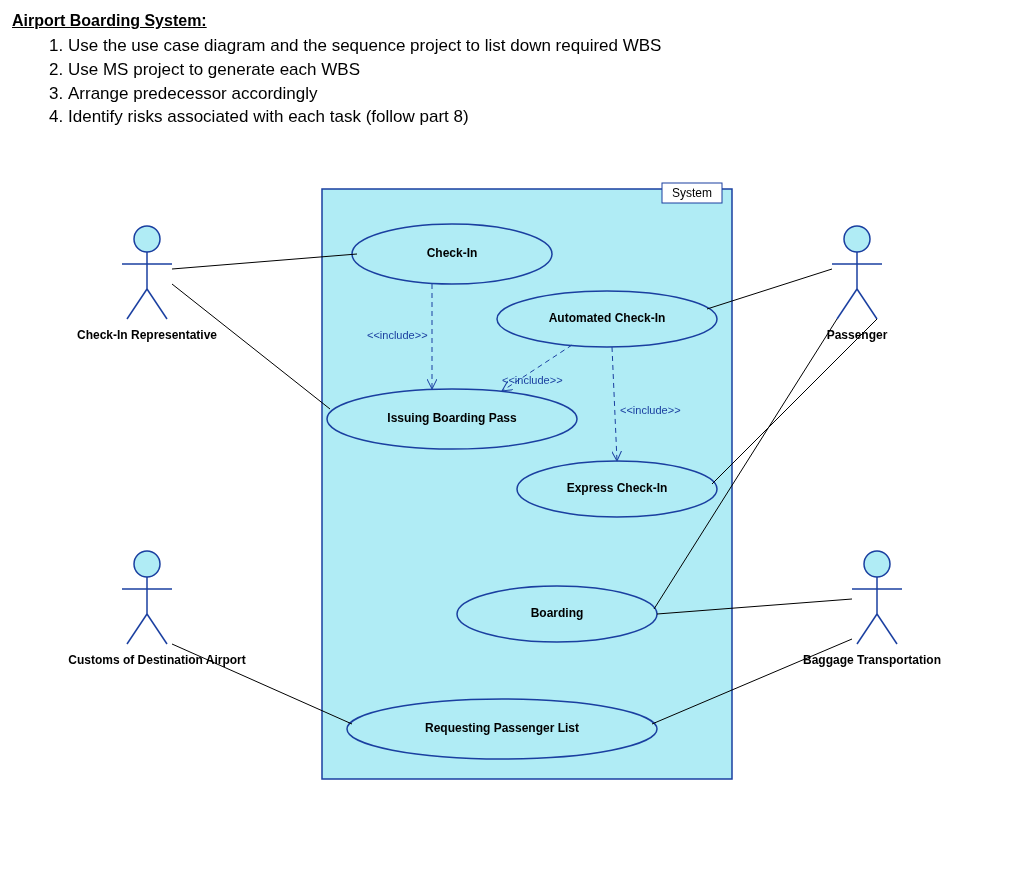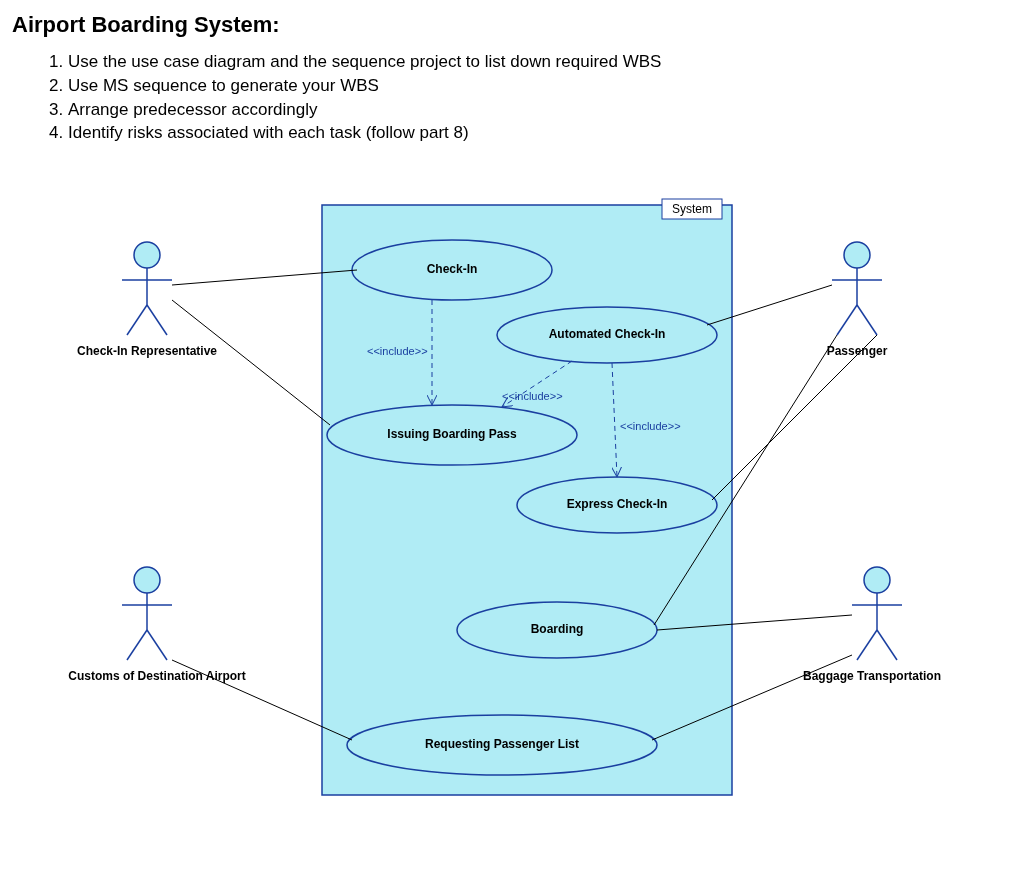--- a/index.html
+++ b/index.html
@@ -4,23 +4,24 @@
   <style>
     body {
       margin: 0;
       padding: 12px;
       font-family: Verdana, Arial, sans-serif;
       background: #ffffff;
       width: 1018px;
       box-sizing: border-box;
     }
     .title {
-      font-size: 22px;
+      font-size: 16px;
       font-weight: bold;
-      margin-bottom: 12px;
+      text-decoration: underline;
+      margin-bottom: 4px;
     }
     .instructions {
       font-size: 17px;
       margin-left: 34px;
       margin-bottom: 40px;
       line-height: 1.4;
     }
     .instructions ol {
       list-style: decimal;
       padding-left: 22px;
@@ -82,21 +83,21 @@
     }
   </style>
 </head>
 <body>
 
 <div class="title">Airport Boarding System:</div>
 
 <div class="instructions">
   <ol>
     <li>Use the use case diagram and the sequence project to list down required WBS</li>
-    <li>Use MS sequence to generate your WBS</li>
+    <li>Use MS project to generate each WBS</li>
     <li>Arrange predecessor accordingly</li>
     <li>Identify risks associated with each task (follow part 8)</li>
   </ol>
 </div>
 
 <div class="diagram-wrap">
 <svg width="980" height="640" viewBox="0 0 980 640">
   <defs>
     <marker id="arrowopen" markerWidth="12" markerHeight="10" refX="10" refY="5" orient="auto" markerUnits="userSpaceOnUse">
       <path d="M0,0 L10,5 L0,10" style="fill:none;stroke:#1a3fa0;stroke-width:1"></path>

